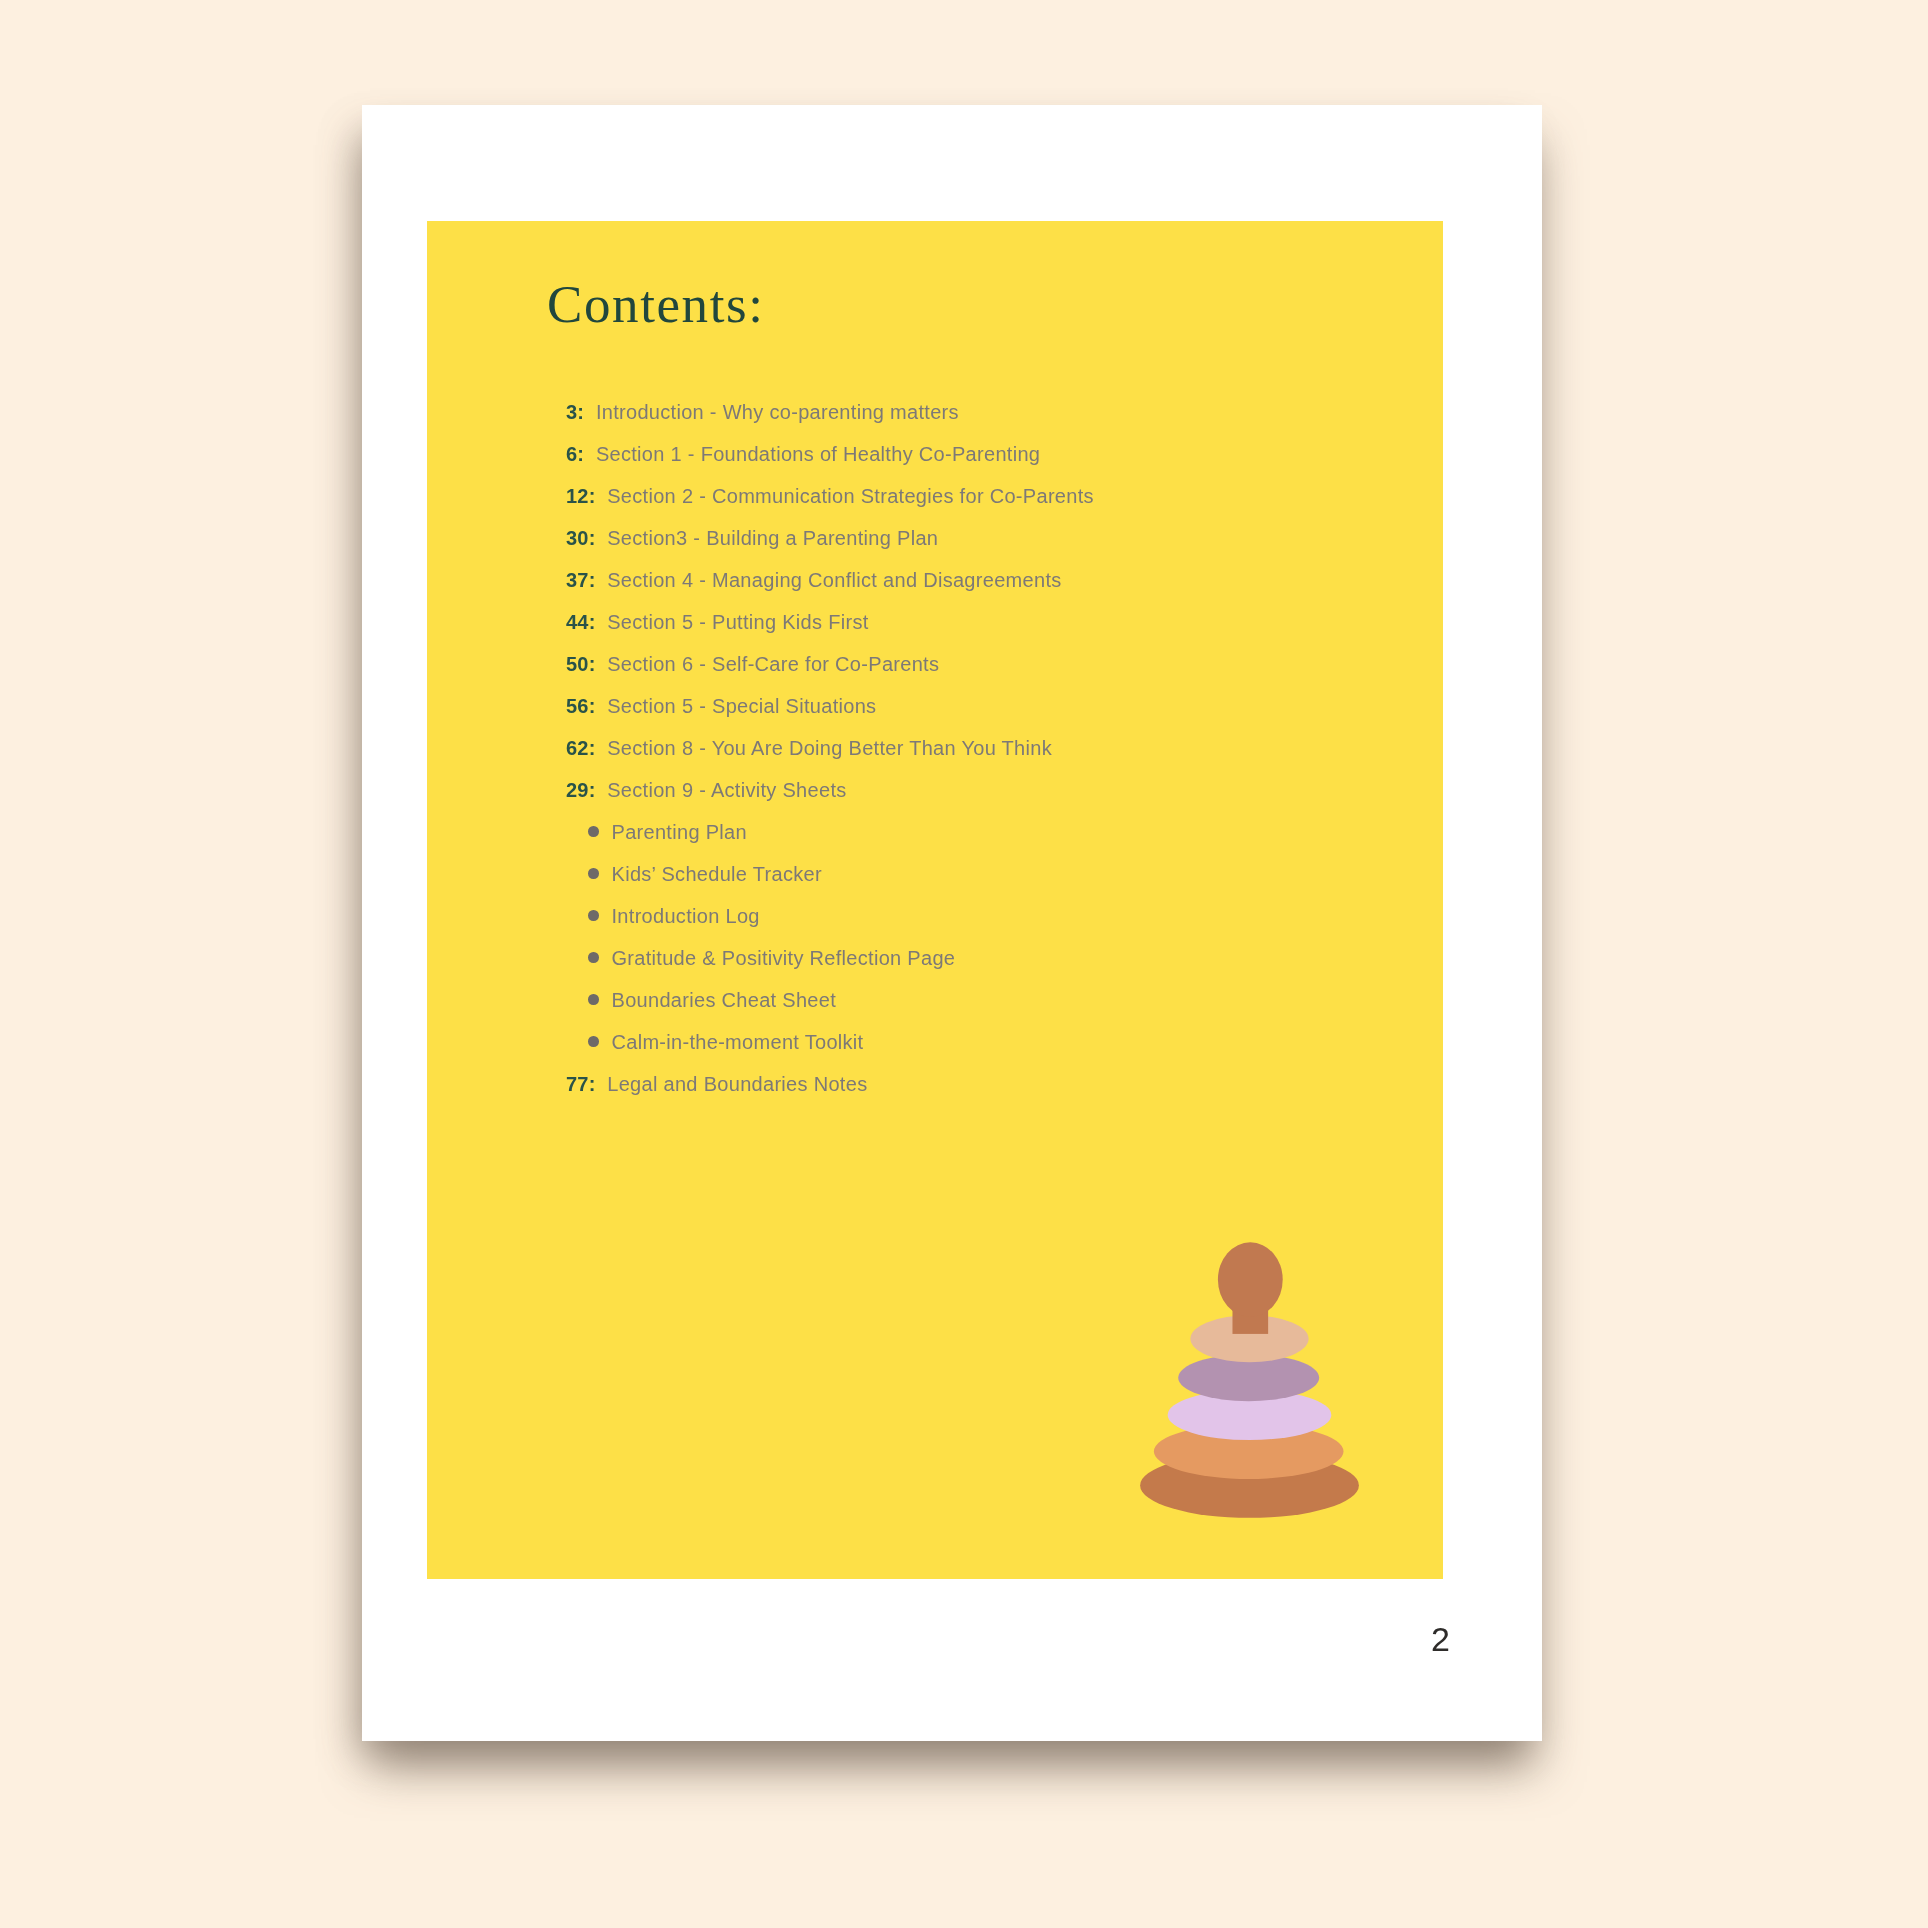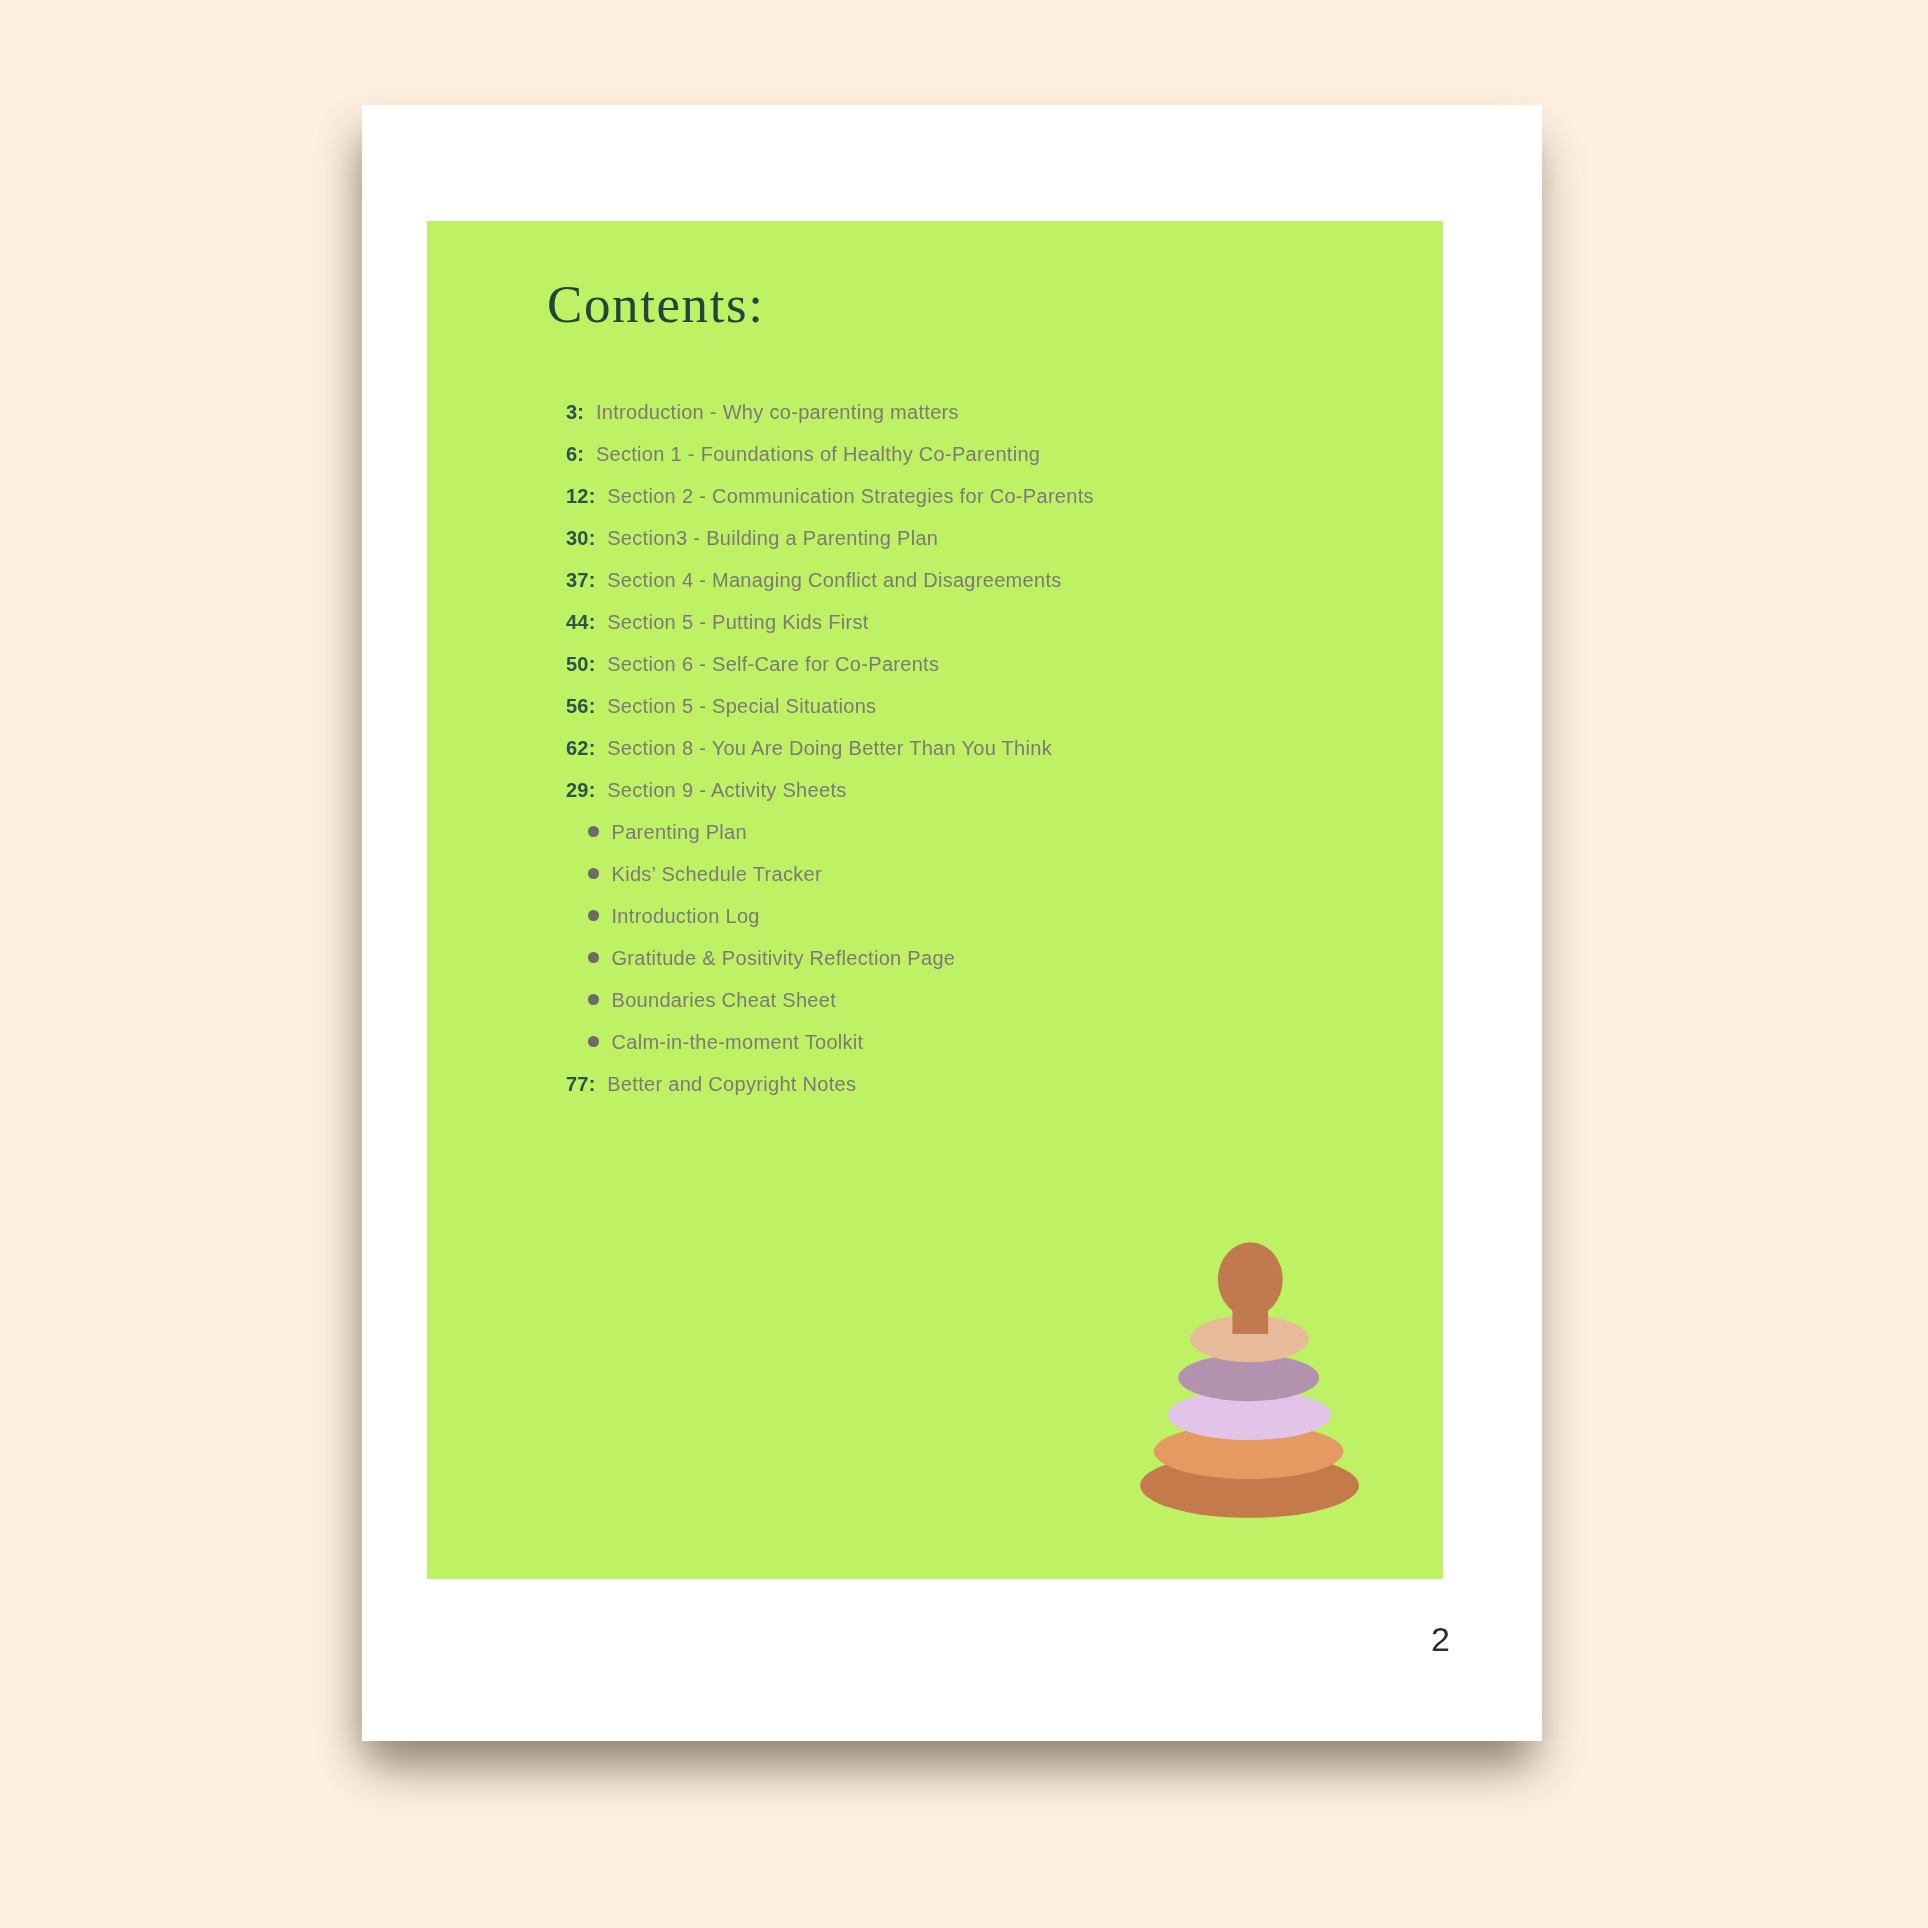--- a/index.html
+++ b/index.html
@@ -15,21 +15,21 @@
     left:362px;top:105px;
     width:1180px;height:1636px;
     background:#ffffff;
     box-shadow:0 32px 45px -6.5px rgba(110,95,82,.65),
                -13px 19.4px 36px -8px rgba(110,95,82,.35);
   }
   .content{
     position:absolute;
     left:65px;top:116px;
     width:1016px;height:1358px;
-    background:#bef264;
+    background:#fde047;
   }
   .doc-title{
     position:absolute;
     left:120px;top:57px;
     font-family:"Liberation Serif", serif;
     font-weight:400;
     font-size:53px;
     line-height:1;
     letter-spacing:1.6px;
     color:#21473d;
@@ -85,21 +85,21 @@
         <div class="row"><span class="num">50:</span><span>  Section 6 - Self-Care for Co-Parents</span></div>
         <div class="row"><span class="num">56:</span><span>  Section 5 - Special Situations</span></div>
         <div class="row"><span class="num">62:</span><span>  Section 8 - You Are Doing Better Than You Think</span></div>
         <div class="row"><span class="num">29:</span><span>  Section 9 - Activity Sheets</span></div>
         <div class="row bullet-row"><span class="dot"></span><span>Parenting Plan</span></div>
         <div class="row bullet-row"><span class="dot"></span><span>Kids’ Schedule Tracker</span></div>
         <div class="row bullet-row"><span class="dot"></span><span>Introduction Log</span></div>
         <div class="row bullet-row"><span class="dot"></span><span>Gratitude &amp; Positivity Reflection Page</span></div>
         <div class="row bullet-row"><span class="dot"></span><span>Boundaries Cheat Sheet</span></div>
         <div class="row bullet-row"><span class="dot"></span><span>Calm-in-the-moment Toolkit</span></div>
-        <div class="row"><span class="num">77:</span><span>  Better and Copyright Notes</span></div>
+        <div class="row"><span class="num">77:</span><span>  Legal and Boundaries Notes</span></div>
       </div>
 
     <svg class="toy" viewBox="0 0 290 360" aria-hidden="true">
       <ellipse cx="145" cy="320" rx="135" ry="40" fill="#c47a4b"></ellipse>
       <ellipse cx="144" cy="278" rx="117" ry="34" fill="#e59a61"></ellipse>
       <ellipse cx="145" cy="233" rx="101" ry="31" fill="#e2c4e9"></ellipse>
       <ellipse cx="144" cy="187" rx="87" ry="29" fill="#b392b0"></ellipse>
       <ellipse cx="145" cy="139" rx="73" ry="29" fill="#e7ba9a"></ellipse>
       <rect x="124" y="90" width="44" height="43" fill="#c17950"></rect>
       <ellipse cx="146" cy="66" rx="40" ry="46" fill="#c17950"></ellipse>

